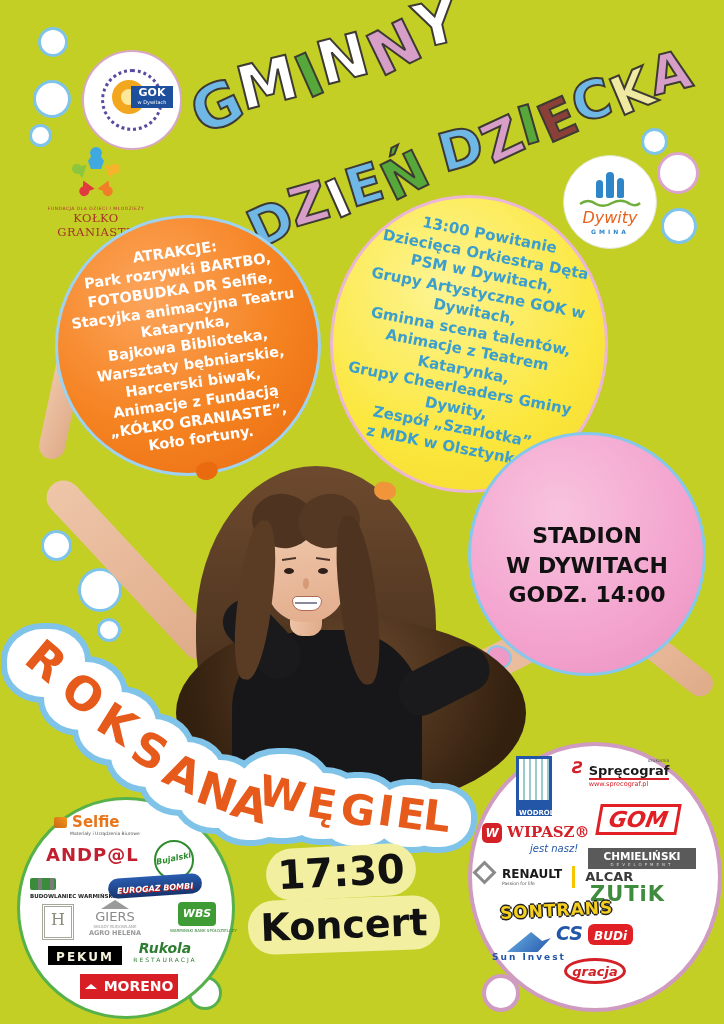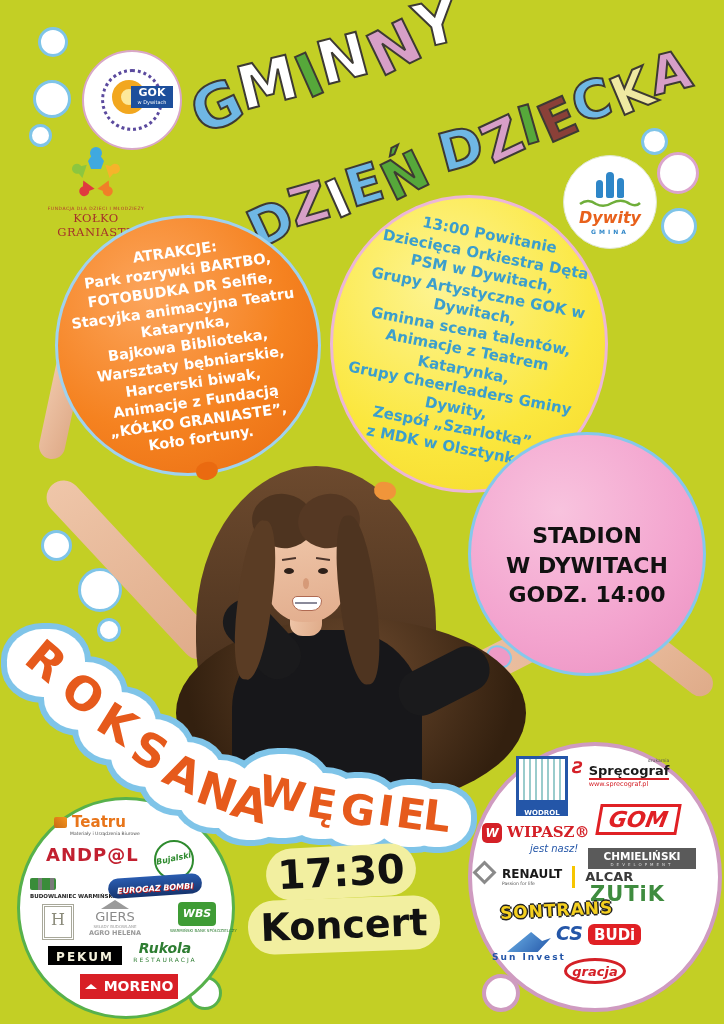--- a/index.html
+++ b/index.html
@@ -84,21 +84,21 @@
 
   <div class="abs" style="left:563px;top:155px;width:92px;height:92px;background:#fff;border:1px solid #dfe6cb;border-radius:50%;z-index:3;text-align:center">
     <div style="position:absolute;left:30px;top:14px;width:32px;height:28px">
       <div class="abs" style="left:2px;top:10px;width:7px;height:18px;background:#2e86c8;border-radius:4px 4px 2px 2px"></div>
       <div class="abs" style="left:12px;top:2px;width:8px;height:26px;background:#2e86c8;border-radius:4px 4px 2px 2px"></div>
       <div class="abs" style="left:23px;top:8px;width:7px;height:20px;background:#2e86c8;border-radius:4px 4px 2px 2px"></div>
     </div>
     <svg width="64" height="12" viewBox="0 0 64 12" style="position:absolute;left:14px;top:40px">
       <path d="M2,8 Q10,2 18,8 Q26,12 34,7 Q44,2 52,8 Q58,11 62,7" fill="none" stroke="#6fae3a" stroke-width="2.5"></path>
     </svg>
-    <div style="position:absolute;left:0;top:52px;width:92px;font-size:16px;font-weight:bold;font-style:italic;color:#e8611c">Dywity</div>
+    <div style="position:absolute;left:0;top:52px;width:92px;font-size:16px;font-weight:normal;font-style:italic;color:#e8611c">Dywity</div>
     <div style="position:absolute;left:0;top:72px;width:92px;font-size:6px;letter-spacing:3px;color:#2e86c8;font-weight:bold">GMINA</div>
   </div>
 
   <div id="title1" class="tword" style="left:185px;top:32px;width:280px;font-size:60px;transform:rotate(-19deg);z-index:3"><span class="tl" style="color: rgb(111, 183, 228); transform: rotate(-6deg) translateY(2px);">G</span><span class="tl" style="color: rgb(255, 255, 255); transform: rotate(5deg) translateY(-4px);">M</span><span class="tl" style="color: rgb(86, 168, 58); transform: rotate(-5deg) translateY(3px);">I</span><span class="tl" style="color: rgb(255, 255, 255); transform: rotate(4deg) translateY(-2px);">N</span><span class="tl" style="color: rgb(215, 159, 199); transform: rotate(-7deg) translateY(4px);">N</span><span class="tl" style="color: rgb(255, 255, 255); transform: rotate(6deg) translateY(-5px);">Y</span></div>
   <div id="title2" class="tword" style="left:230px;top:118px;width:480px;font-size:53px;transform:rotate(-20deg);z-index:3"><span class="tl" style="color: rgb(111, 183, 228); transform: rotate(-5deg) translateY(2px);">D</span><span class="tl" style="color: rgb(215, 159, 199); transform: rotate(4deg) translateY(-3px);">Z</span><span class="tl" style="color: rgb(255, 255, 255); transform: rotate(-4deg) translateY(2px);">I</span><span class="tl" style="color: rgb(111, 183, 228); transform: rotate(3deg) translateY(-2px);">E</span><span class="tl" style="color: rgb(86, 168, 58); transform: rotate(-6deg) translateY(3px);">Ń</span><span class="tsp"></span><span class="tl" style="color: rgb(111, 183, 228); transform: rotate(5deg) translateY(-3px);">D</span><span class="tl" style="color: rgb(215, 159, 199); transform: rotate(-5deg) translateY(2px);">Z</span><span class="tl" style="color: rgb(86, 168, 58); transform: rotate(4deg) translateY(-2px);">I</span><span class="tl" style="color: rgb(138, 64, 56); transform: rotate(-4deg) translateY(3px);">E</span><span class="tl" style="color: rgb(111, 183, 228); transform: rotate(5deg) translateY(-4px);">C</span><span class="tl" style="color: rgb(239, 233, 162); transform: rotate(-3deg) translateY(2px);">K</span><span class="tl" style="color: rgb(215, 159, 199); transform: rotate(6deg) translateY(-3px);">A</span></div>
 
   <div class="skin" style="left:48px;top:348px;width:26px;height:112px;transform:rotate(12deg);z-index:3"></div>
   <div class="skin" style="left:52px;top:468px;width:232px;height:34px;transform:rotate(47deg);transform-origin:left center;z-index:3"></div>
   <div class="skin" style="left:415px;top:686px;width:305px;height:34px;transform:rotate(-27deg);transform-origin:left center;z-index:3"></div>
   <div class="skin" style="left:592px;top:586px;width:150px;height:26px;transform:rotate(38deg);transform-origin:left center;z-index:3"></div>
@@ -213,21 +213,21 @@
       <span class="al" style="left: 358px; top: 812px; font-size: 42px; transform: translate(-50%, -54%) rotate(9deg);">G</span>
       <span class="al" style="left: 386px; top: 813px; font-size: 42px; transform: translate(-50%, -54%) rotate(8deg);">I</span>
       <span class="al" style="left: 411px; top: 816px; font-size: 42px; transform: translate(-50%, -54%) rotate(8deg);">E</span>
       <span class="al" style="left: 437px; top: 818px; font-size: 42px; transform: translate(-50%, -54%) rotate(7deg);">L</span>
     </div>
 
   <div class="bubble" style="left:188px;top:976px;width:28px;height:28px;border:3px solid #57b14b;z-index:7"></div>
   <div class="spon" style="left:17px;top:797px;width:212px;height:216px;border:3px solid #57b14b;z-index:7">
     <div class="slogo" style="left:34px;top:12px">
       <span style="display:inline-block;width:13px;height:11px;background:linear-gradient(45deg,#c86a14,#f7941d);border-radius:2px;vertical-align:middle"></span>
-      <span style="font-size:15px;font-weight:bold;color:#e8751a">Teatru</span>
+      <span style="font-size:15px;font-weight:bold;color:#e8751a">Selfie</span>
       <div class="tiny" style="margin-left:16px">Materiały i Urządzenia Biurowe</div>
     </div>
     <div class="slogo" style="left:26px;top:44px;font-size:18px;font-weight:bold;color:#c22030;letter-spacing:1px">ANDP@L</div>
     <div class="slogo" style="left:134px;top:40px;width:36px;height:36px;border:2px solid #2e8b2e;border-radius:50%;text-align:center">
       <span style="font-size:8px;font-style:italic;font-weight:bold;color:#2e8b2e;line-height:34px;display:inline-block;transform:rotate(-12deg)">Bujalski</span>
     </div>
     <div class="slogo" style="left:10px;top:78px">
       <div style="width:26px;height:12px;background:repeating-linear-gradient(90deg,#3a8c3a 0 8px,#7a7a7a 8px 12px);border-radius:2px"></div>
       <div style="font-size:5.5px;font-weight:bold;color:#222;margin-top:3px">BUDOWLANIEC WARMIŃSKI</div>
     </div>
@@ -264,21 +264,21 @@
 
   <div class="blob" style="left:266px;top:846px;width:150px;height:52px;transform:rotate(-3deg);z-index:9">
     <span style="font-size:40px;line-height:52px">17:30</span>
   </div>
   <div class="blob" style="left:248px;top:898px;width:192px;height:54px;transform:rotate(-2deg);z-index:9">
     <span style="font-size:38px;line-height:54px">Koncert</span>
   </div>
 
   <div class="bubble" style="left:482px;top:974px;width:30px;height:30px;border:4px solid #cf9bc0;z-index:7"></div>
   <div class="spon" style="left:468px;top:742px;width:246px;height:262px;border:4px solid #cf9bc0;z-index:7">
-    <div class="slogo" style="left:44px;top:10px;width:52px;height:60px;border:3px solid #2456a8;box-sizing:border-box;background:repeating-linear-gradient(90deg,#fff 0 4px,#9cc 4px 6px)">
+    <div class="slogo" style="left:44px;top:10px;width:36px;height:60px;border:3px solid #2456a8;box-sizing:border-box;background:repeating-linear-gradient(90deg,#fff 0 4px,#9cc 4px 6px)">
       <div style="position:absolute;left:0;bottom:0;width:100%;height:13px;background:#2456a8;text-align:center">
         <span style="color:#fff;font-size:7px;font-weight:bold;line-height:13px">WODROL</span>
       </div>
     </div>
     <div class="slogo" style="left:100px;top:12px">
       <span style="display:inline-block;font-size:16px;font-weight:bold;color:#d42027;transform:skewX(-10deg)">Ƨ</span>
       <span style="display:inline-block;vertical-align:top">
         <span class="tiny" style="display:block;text-align:right">drukarnia</span>
         <span style="display:block;font-size:13px;font-weight:bold;color:#1a1a1a;border-bottom:2px solid #d42027">Spręcograf</span>
         <span style="display:block;font-size:6.5px;color:#d42027">www.sprecograf.pl</span>
@@ -307,21 +307,21 @@
     </div>
     <div class="slogo" style="left:118px;top:136px;font-size:21px;font-weight:800;color:#3f8c3f;letter-spacing:1px">ZUTiK</div>
     <div class="slogo" style="left:28px;top:154px;font-size:17px;font-weight:900;color:#f5d020;letter-spacing:1px;transform:rotate(-3deg);text-shadow:-1.5px 0 #222,1.5px 0 #222,0 -1.5px #222,0 1.5px #222">SONTRANS</div>
     <div class="slogo" style="left:20px;top:186px;text-align:center">
       <div style="margin:0 auto;width:44px;height:20px;background:linear-gradient(135deg,#6db3e8,#2456a8);clip-path:polygon(0 100%,55% 0,80% 45%,100% 30%,70% 100%)"></div>
       <div style="font-size:9px;font-weight:bold;color:#2456a8;letter-spacing:2px">Sun Invest</div>
     </div>
     <div class="slogo" style="left:84px;top:176px">
       <span style="font-size:19px;font-weight:900;font-style:italic;color:#2456a8">CS</span>
       <span style="display:inline-block;background:#e02024;border-radius:6px;padding:1px 6px">
-        <span style="font-size:15px;font-weight:900;color:#fff">BUDi</span>
+        <span style="font-size:12px;font-weight:900;font-style:italic;color:#fff">BUDi</span>
       </span>
     </div>
     <div class="slogo" style="left:92px;top:212px;width:62px;height:26px;border:3px solid #d42027;border-radius:50%;text-align:center;box-sizing:border-box">
       <span style="font-size:13px;font-weight:800;font-style:italic;color:#d42027;line-height:20px">gracja</span>
     </div>
   </div>
 
 </div>
 
 </body></html>

